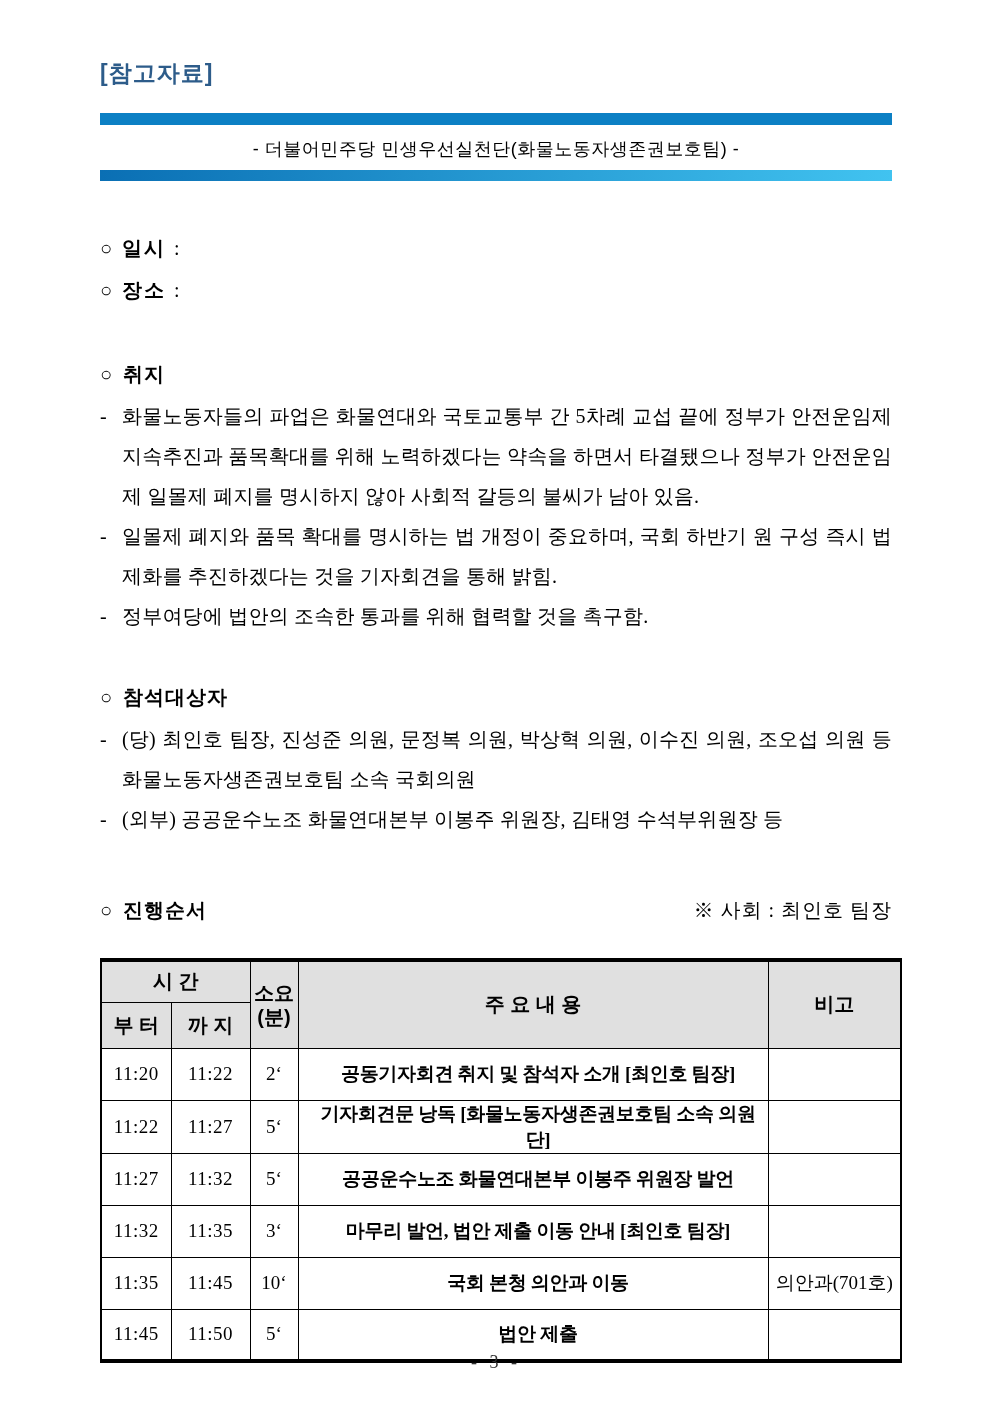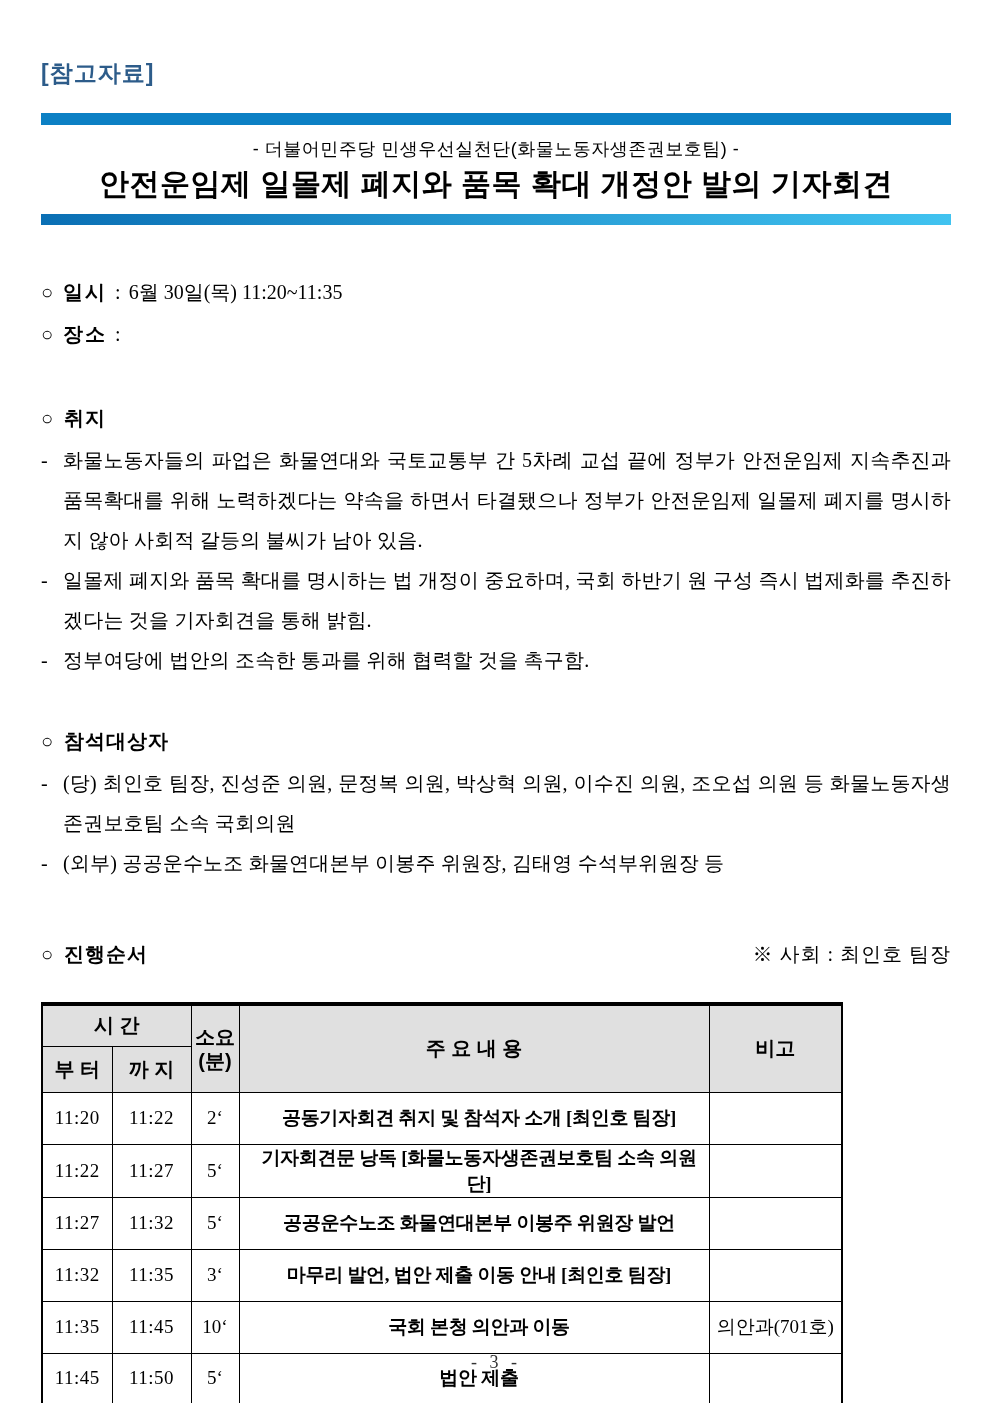--- a/index.html
+++ b/index.html
@@ -9,21 +9,21 @@
     height: 1403px;
     position: relative;
     overflow: hidden;
     font-family: "Liberation Serif", "DejaVu Serif", serif;
     color: #000;
   }
   .page {
     position: absolute;
     left: 0; top: 0;
     width: 992px; height: 1403px;
-    padding: 0 41px;
+    padding: 0 100px;
   }
   
   .doc-label {
     margin-top: 58px;
     font-family: "Liberation Sans", "DejaVu Sans", sans-serif;
     font-weight: bold;
     font-size: 23px;
     color: #2d5c8a;
     letter-spacing: 1px;
   }
@@ -121,30 +121,28 @@
 </head>
 <body>
 
 <div class="page">
 
   <div class="doc-label">[참고자료]</div>
 
   <div class="bar-top"></div>
 
   <div class="subtitle">- 더불어민주당 민생우선실천단(화물노동자생존권보호팀) -</div>
-  <div class="title">안전운임제 일몰제 폐지와 품목 확대 개정안 발의 기자회견</div>
 
   <div class="bar-bottom"></div>
 
   <div class="meta">
     <div class="meta-line">
       <span class="bullet">○</span>
       <span class="meta-label">일시</span>
       <span class="meta-sep">:</span>
-      <span class="meta-value">6월 30일(목) 11:20~11:35</span>
     </div>
     <div class="meta-line">
       <span class="bullet">○</span>
       <span class="meta-label">장소</span>
       <span class="meta-sep">:</span>
     </div>
   </div>
 
   <div class="section-purpose">
     <div class="section-heading">

